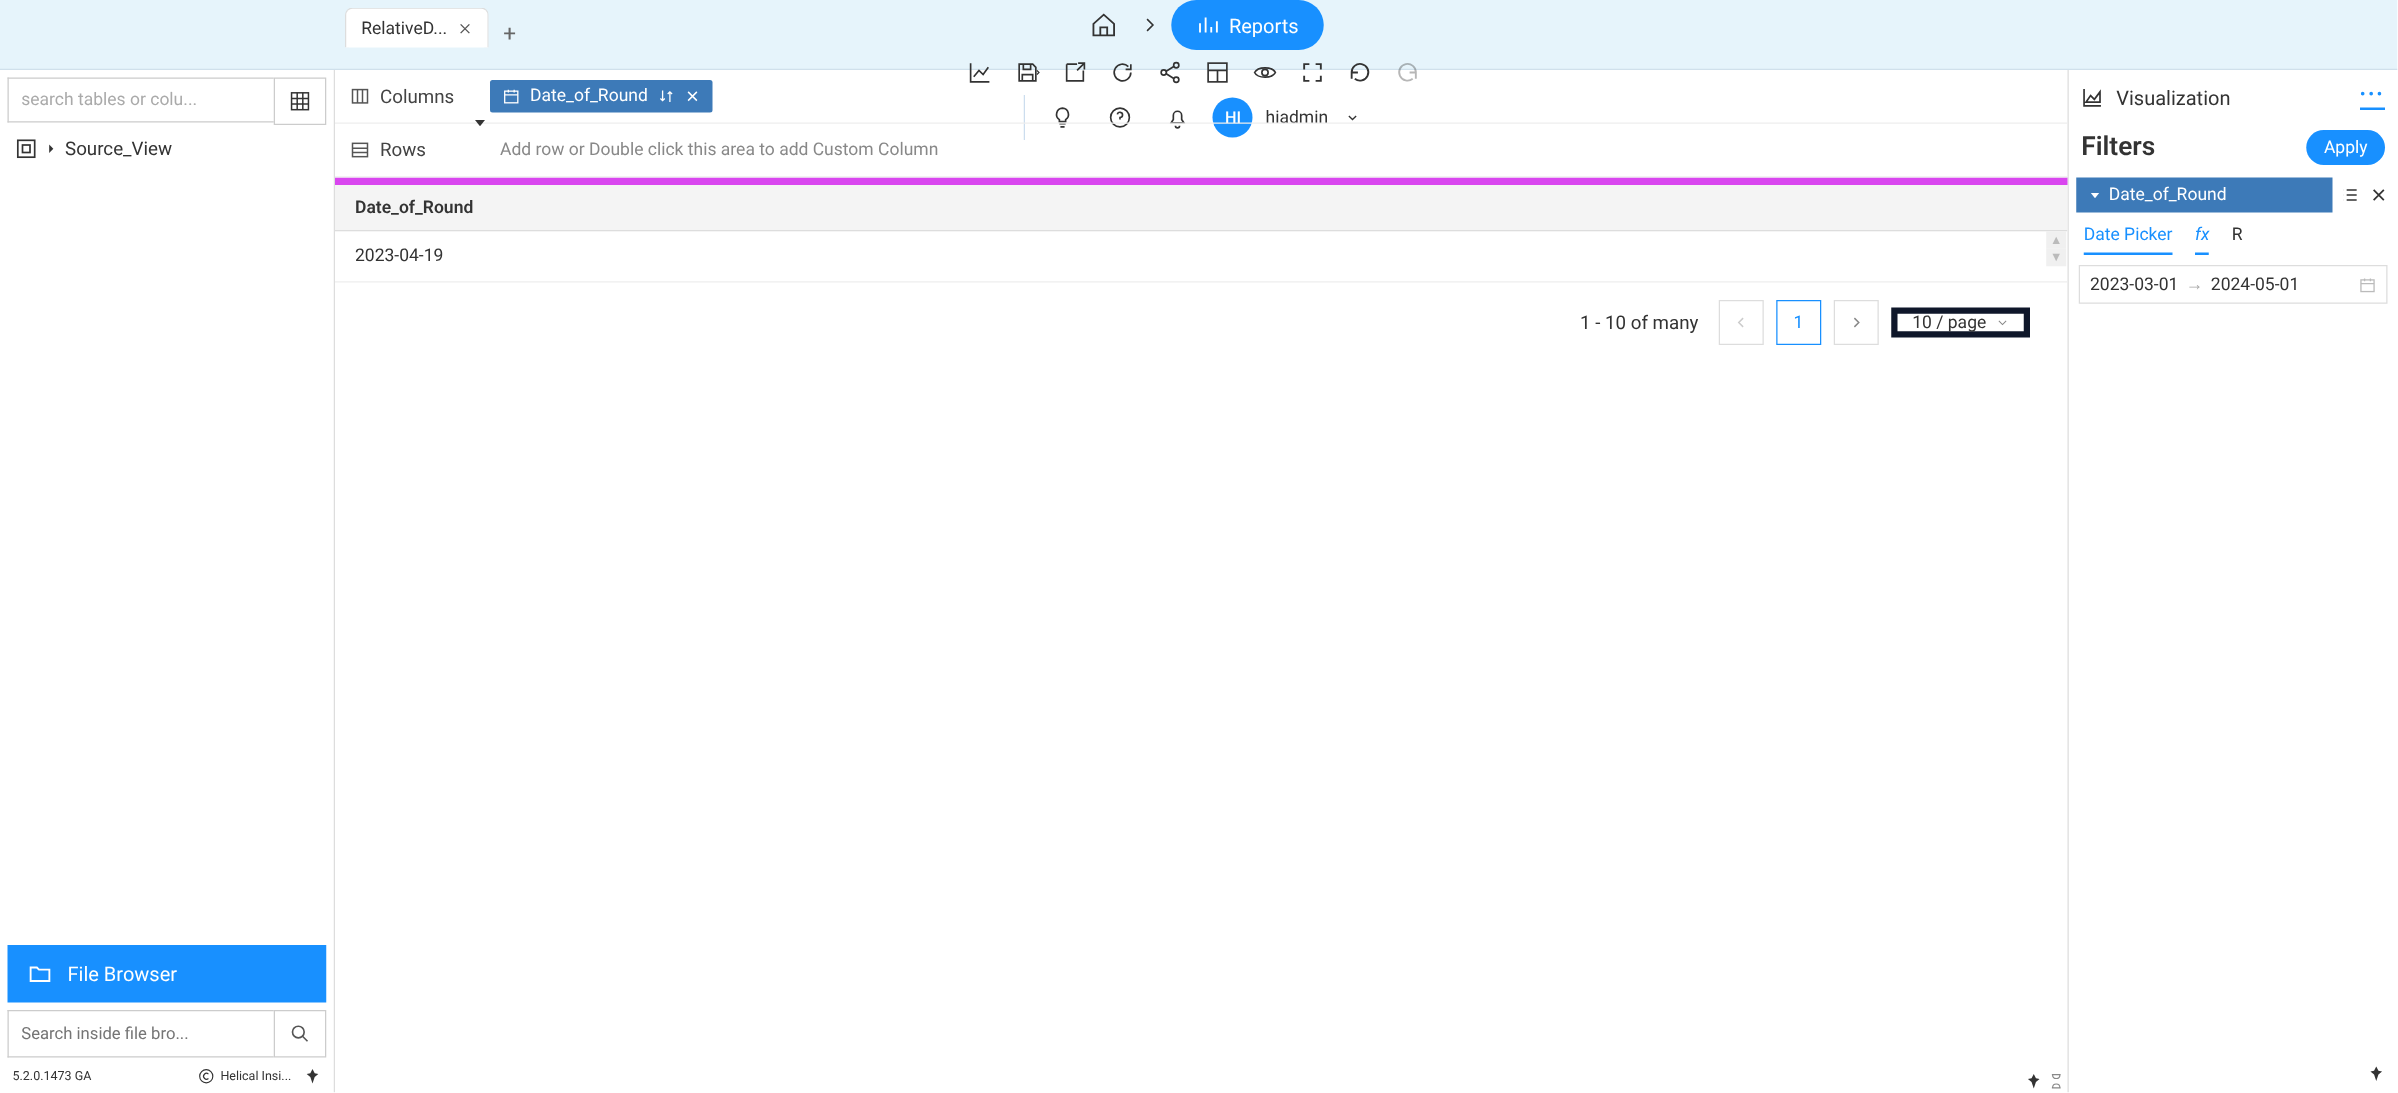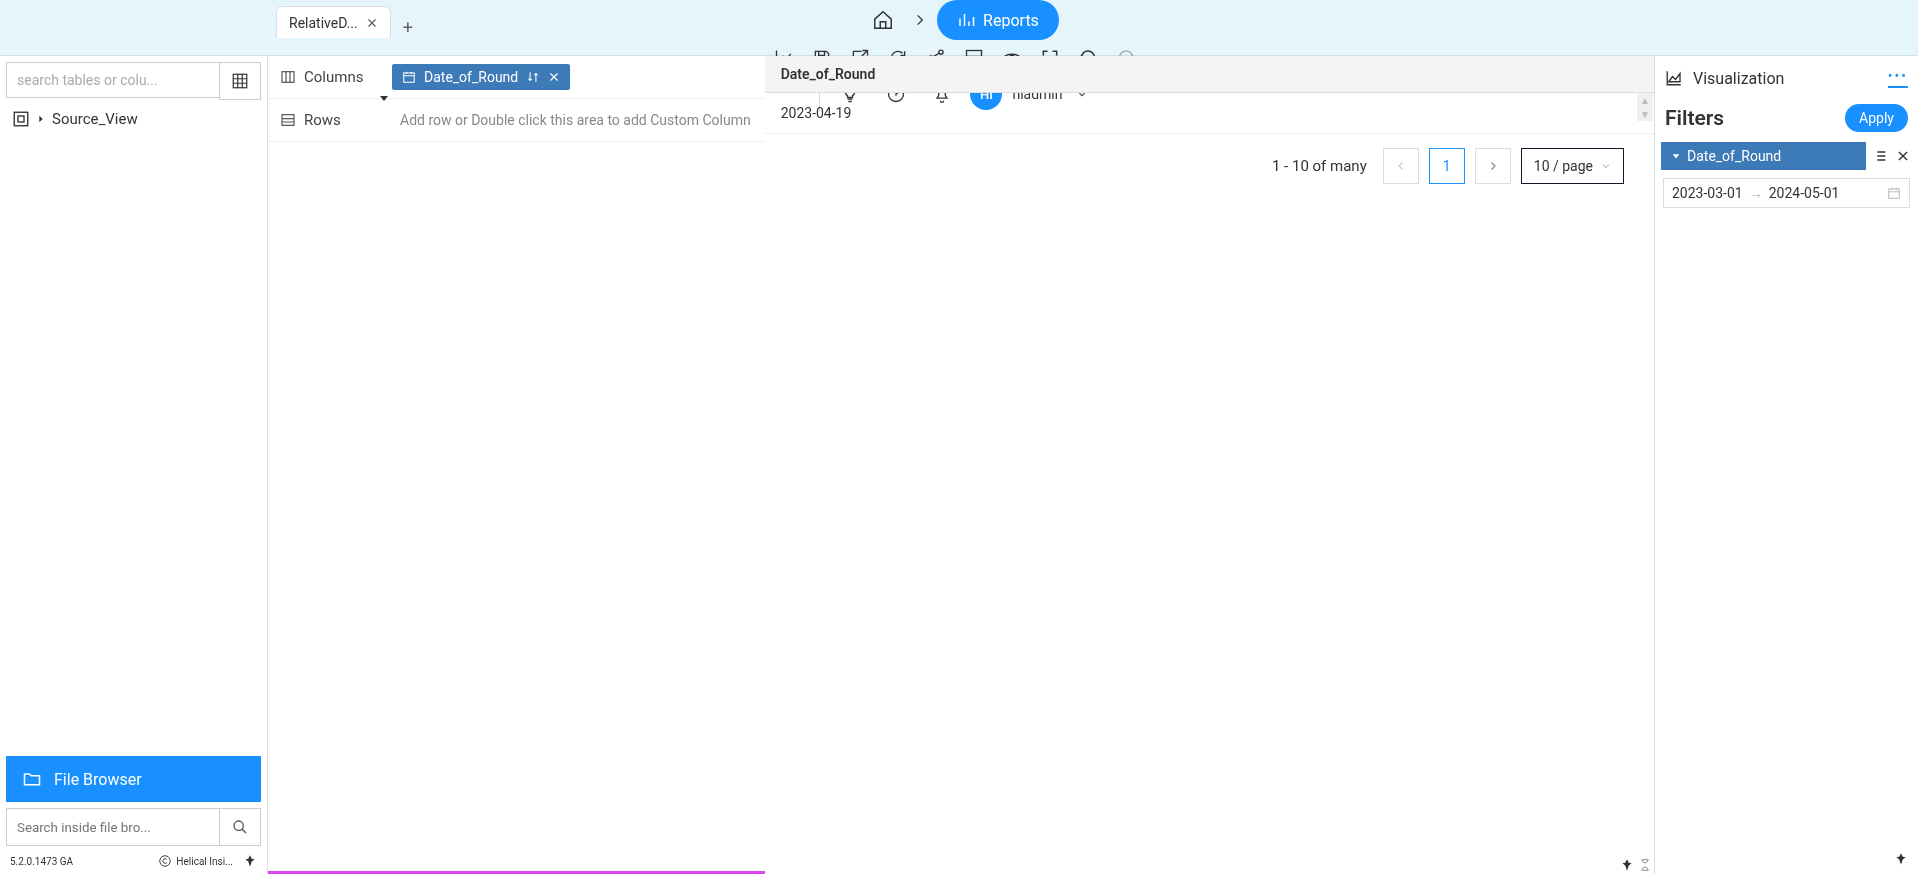--- a/index.html
+++ b/index.html
@@ -36,39 +36,39 @@
 .tree-spacer { flex: 1; }
 .file-browser-btn { background: #1890ff; color: #fff; height: 46px; display: flex; align-items: center; gap: 12px; padding: 0 16px; font-size: 16px; cursor: pointer; }
 .file-search-row { display: flex; margin-top: 6px; }
 .file-search-input { flex: 1; height: 38px; border: 1px solid #ccc; border-right: none; padding: 0 10px; outline: none; }
 .file-search-btn { width: 42px; height: 38px; border: 1px solid #ccc; display: flex; align-items: center; justify-content: center; }
 .footer-row { display: flex; align-items: center; gap: 6px; padding: 8px 4px 0; font-size: 10px; }
 .footer-row .copyright { display: flex; align-items: center; gap: 4px; margin-left: auto; }
 .pin-icon { margin-left: 4px; }
 
 
-.center { flex: 1; display: flex; flex-direction: row; position: relative; }
-.shelf-area { border-bottom: 3px solid #d946ef; }
+.center { flex: 1; display: flex; flex-direction: column; position: relative; }
+.shelf-area { border-bottom: 6px solid #d946ef; }
 .shelf-row { display: flex; align-items: center; border-bottom: 1px solid #eee; position: relative; }
 .shelf-label { width: 118px; padding: 10px 12px; display: flex; align-items: center; gap: 8px; font-size: 15px; color: #444; }
 .shelf-content { flex: 1; padding: 6px; display: flex; align-items: center; gap: 6px; min-height: 42px; }
 .pill { background: #3d7ab8; color: #fff; padding: 5px 10px; display: flex; align-items: center; gap: 8px; font-size: 14px; border-radius: 2px; }
 .pill-x { cursor: pointer; }
 .rows-placeholder { color: #888; padding: 0 8px; font-size: 14px; }
 .data-area { flex: 1; overflow: auto; }
 .data-header { background: #f4f4f4; border-bottom: 1px solid #ddd; padding: 10px 16px; font-weight: 600; font-size: 14px; }
 .data-row { padding: 12px 16px; border-bottom: 1px solid #eee; font-size: 14px; position: relative; }
 .scroll-indicator { position: absolute; right: 1px; width: 16px; top: 0; display: flex; flex-direction: column; }
 .scroll-indicator span { height: 14px; display: flex; align-items: center; justify-content: center; color: #bbb; font-size: 10px; background: #f0f0f0; }
 .pagination { display: flex; align-items: center; justify-content: flex-end; gap: 10px; padding: 14px 30px; }
 .page-info { font-size: 15px; margin-right: 6px; }
 .page-btn { width: 36px; height: 36px; border: 1px solid #ddd; display: flex; align-items: center; justify-content: center; cursor: pointer; background: #fff; }
 .page-btn.active { border-color: #1890ff; color: #1890ff; }
 .page-btn.disabled { color: #ccc; cursor: not-allowed; }
-.page-size { height: 36px; border: 1px solid #0f172a; padding: 0 12px; display: flex; align-items: center; gap: 8px; cursor: pointer; justify-content: flex-end; }
+.page-size { height: 24px; border: 5px solid #0f172a; padding: 0 12px; display: flex; align-items: center; gap: 8px; cursor: pointer; justify-content: flex-end; }
 .center-footer { position: absolute; bottom: 2px; right: 2px; display: flex; gap: 4px; }
 
 
 .right-panel { width: 264px; border-left: 1px solid #ddd; display: flex; flex-direction: column; padding: 4px 6px; }
 .viz-header { display: flex; align-items: center; gap: 10px; padding: 8px 4px; }
 .viz-title { font-size: 16px; flex: 1; }
 .viz-more { color: #1890ff; border-bottom: 2px solid #1890ff; padding-bottom: 2px; letter-spacing: 2px; cursor: pointer; }
 .filters-row { display: flex; align-items: center; justify-content: space-between; padding: 8px 4px 10px; }
 .filters-label { font-size: 21px; font-weight: 600; }
 .apply-btn { background: #1890ff; color: #fff; padding: 6px 14px; border-radius: 14px; cursor: pointer; font-size: 14px; }
@@ -369,20 +369,25 @@
       </div>
       <div class="filter-actions">
         <svg width="16" height="16" viewBox="0 0 24 24" fill="none" stroke="#333" stroke-width="2">
             <path d="M8 6 H20 M8 12 H20 M8 18 H20 M4 6 H4.1 M4 12 H4.1 M4 18 H4.1"></path>
           </svg>
         <svg width="14" height="14" viewBox="0 0 24 24" fill="none" stroke="#333" stroke-width="2.4">
             <path d="M5 5 L19 19 M19 5 L5 19"></path>
           </svg>
       </div>
     </div>
+    <div class="filter-tabs">
+      <span class="filter-tab active">Date Picker</span>
+      <span class="filter-tab fx">fx</span>
+      <span class="filter-tab">R</span>
+    </div>
     <div class="date-range">
       <span>2023-03-01</span>
       <span class="arrow">→</span>
       <span>2024-05-01</span>
       <span class="cal">
         <svg width="14" height="14" viewBox="0 0 24 24" fill="none" stroke="#bbb" stroke-width="1.8">
             <rect x="3" y="5" width="18" height="16"></rect>
             <path d="M3 10 H21 M8 3 V7 M16 3 V7"></path>
           </svg>
       </span>

